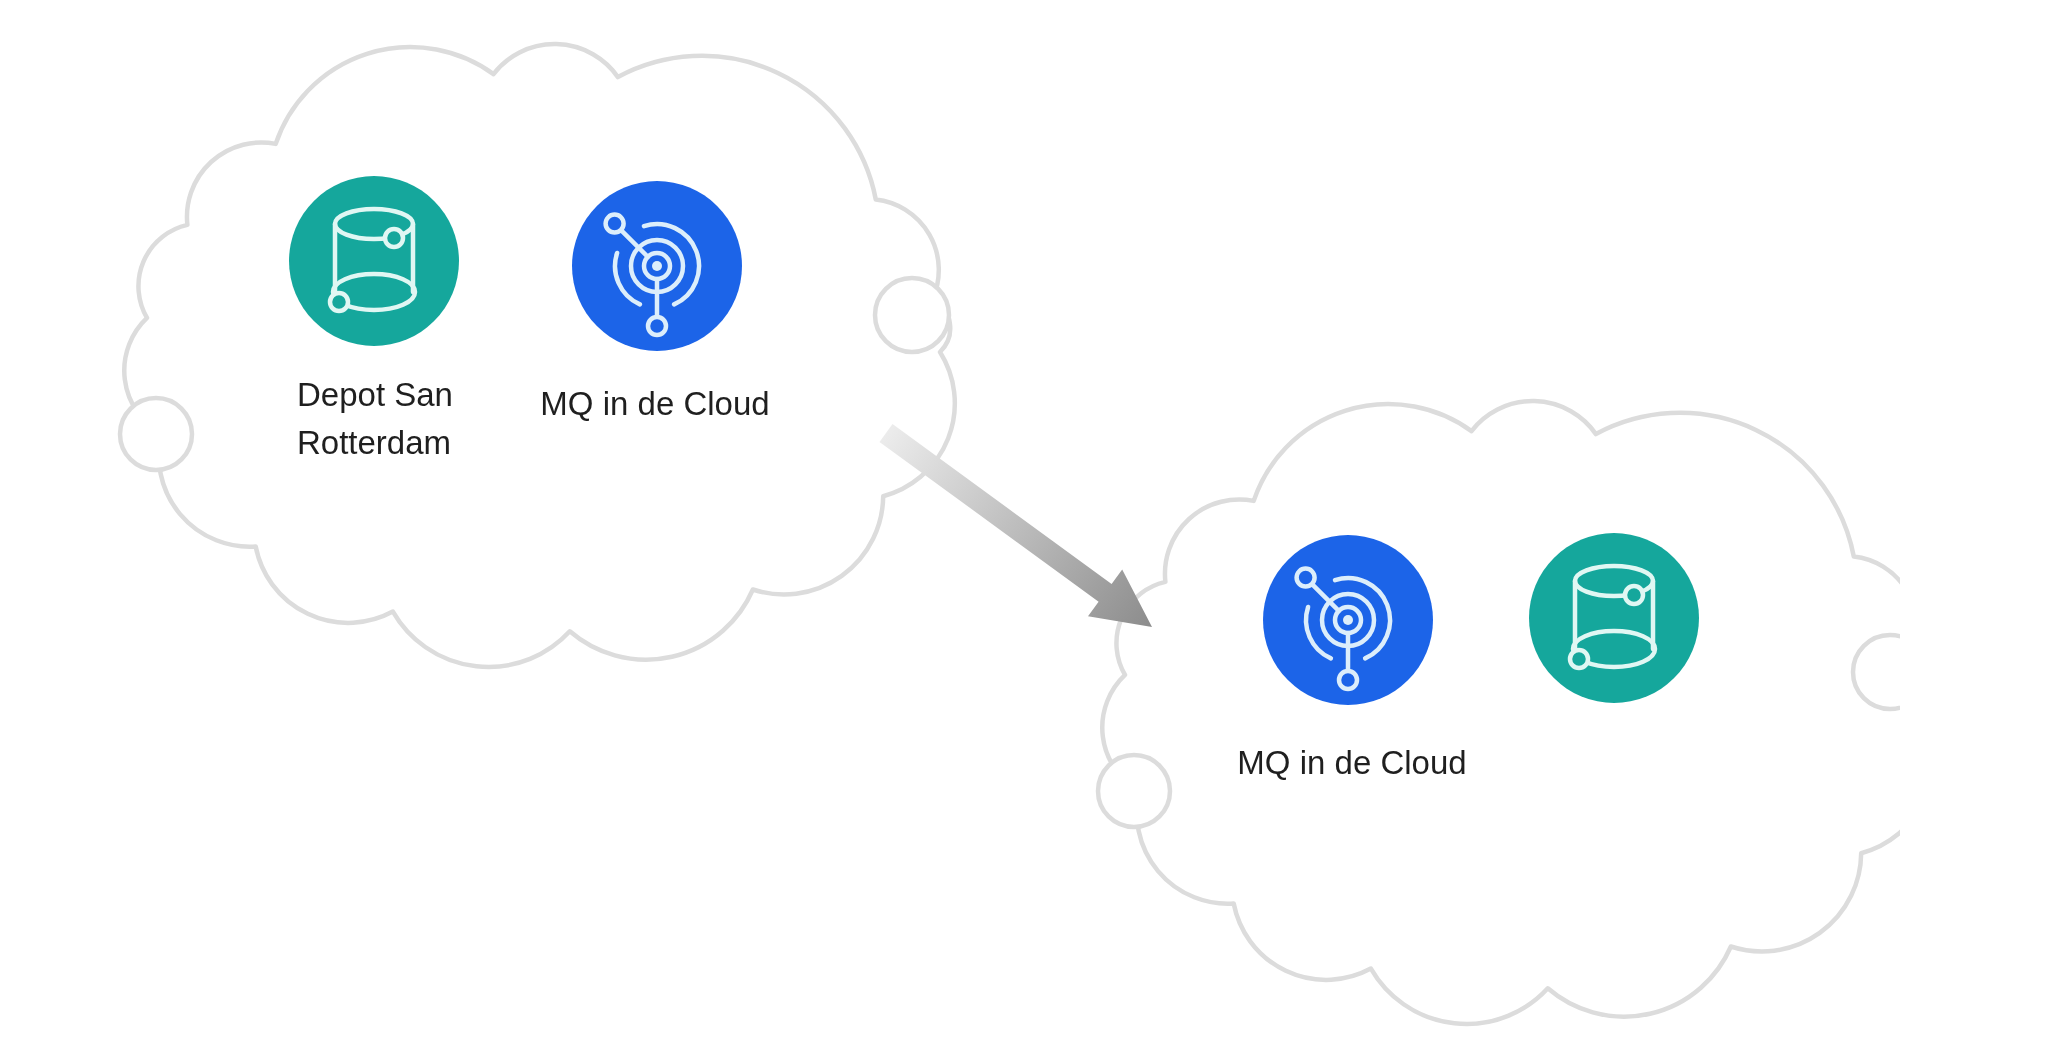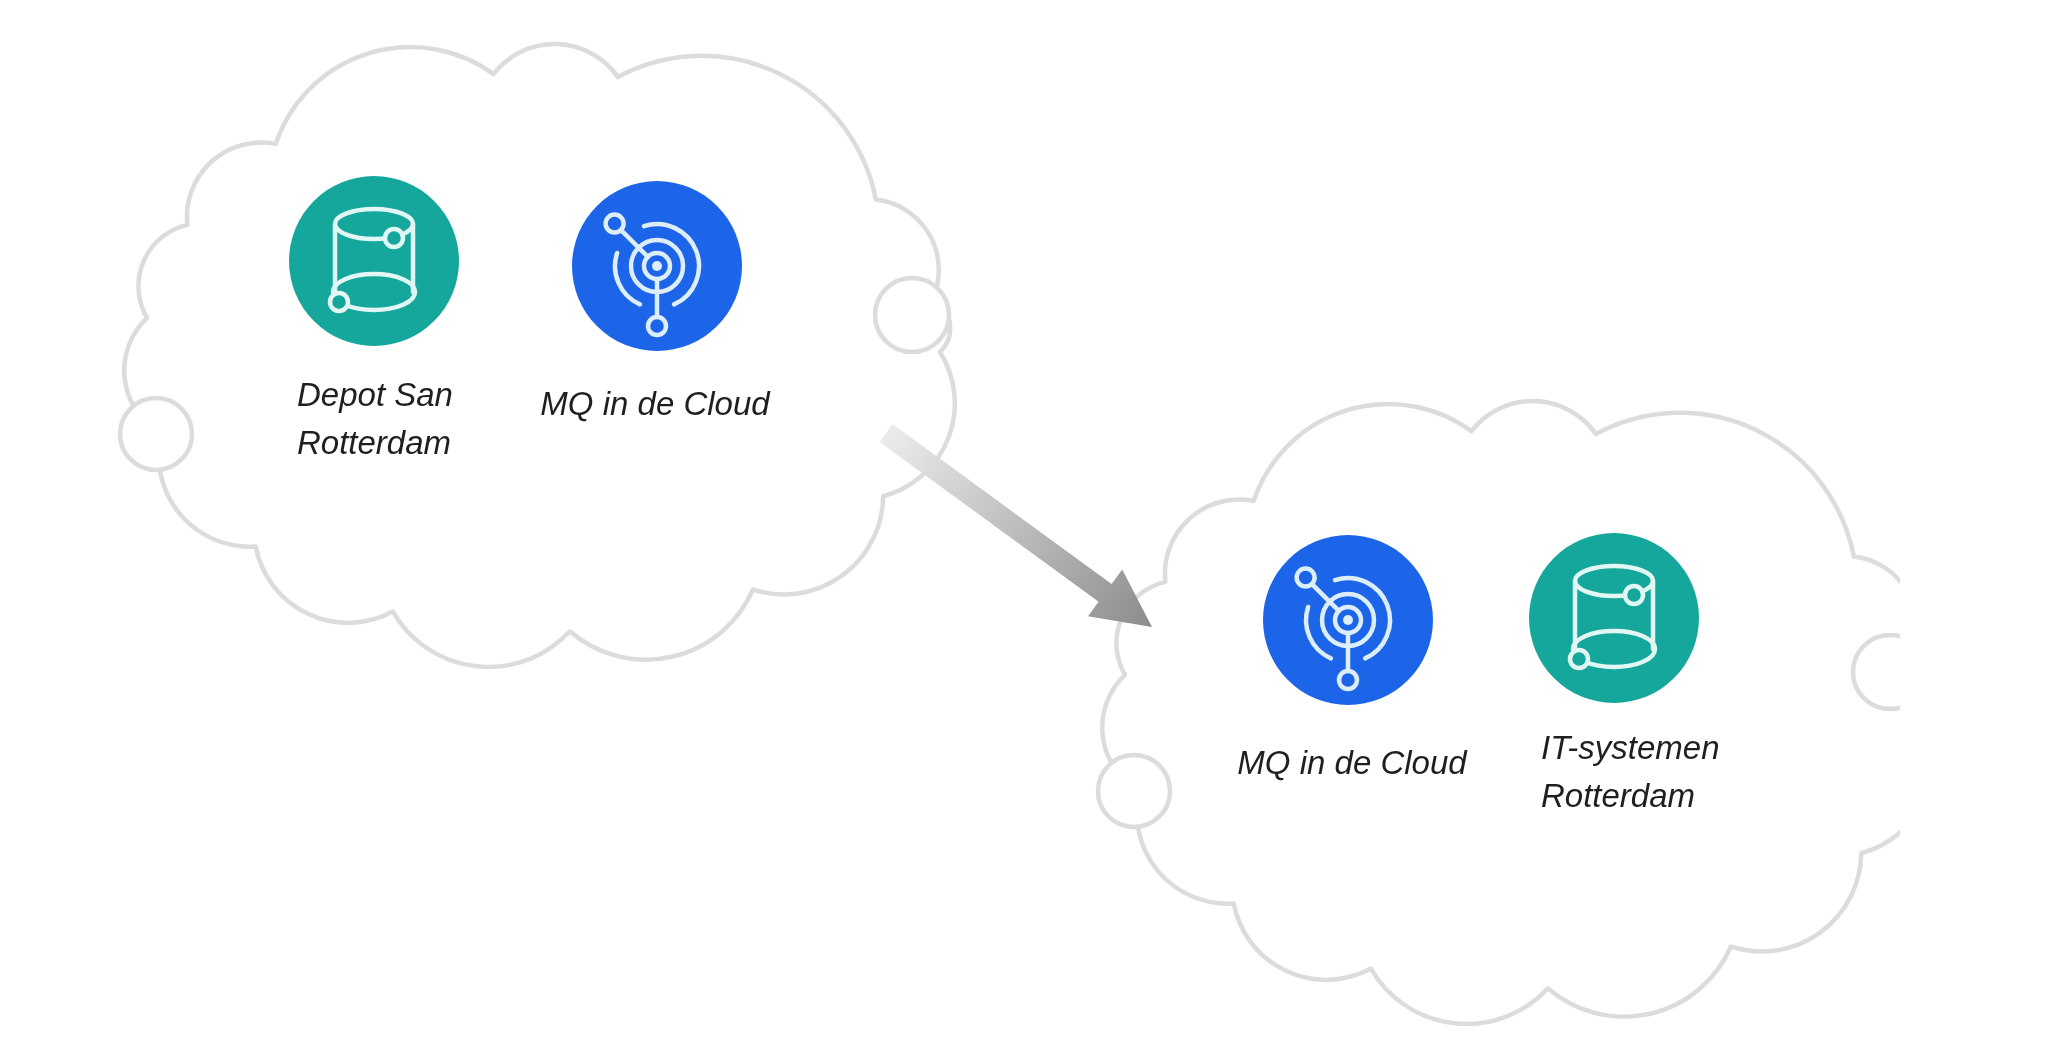--- a/index.html
+++ b/index.html
@@ -7,21 +7,20 @@
     padding: 0;
     background: #ffffff;
   }
   .stage {
     position: relative;
     width: 1900px;
     height: 1049px;
     background: var(--background, #ffffff);
     overflow: hidden;
     font-family: "Liberation Sans", sans-serif;
-    font-style: italic;
   }
   svg.scene {
     position: absolute;
     inset: 0;
   }
   .cloud {
     fill: #ffffff;
     stroke: var(--cloud-outline, #dcdcdc);
     stroke-width: 4.5;
     stroke-linejoin: round;
@@ -127,18 +126,14 @@
   </div>
 
   <div class="label center" style="left:655px; top:380px">
     <div>MQ in de Cloud</div>
   </div>
 
   <div class="label center" style="left:1352px; top:739px">
     <div>MQ in de Cloud</div>
   </div>
 
-  <div class="label left" style="left:1541px; top:724px">
-    <div>IT-systemen</div>
-    <div>Rotterdam</div>
-  </div>
 
 </div>
 
 </body></html>

